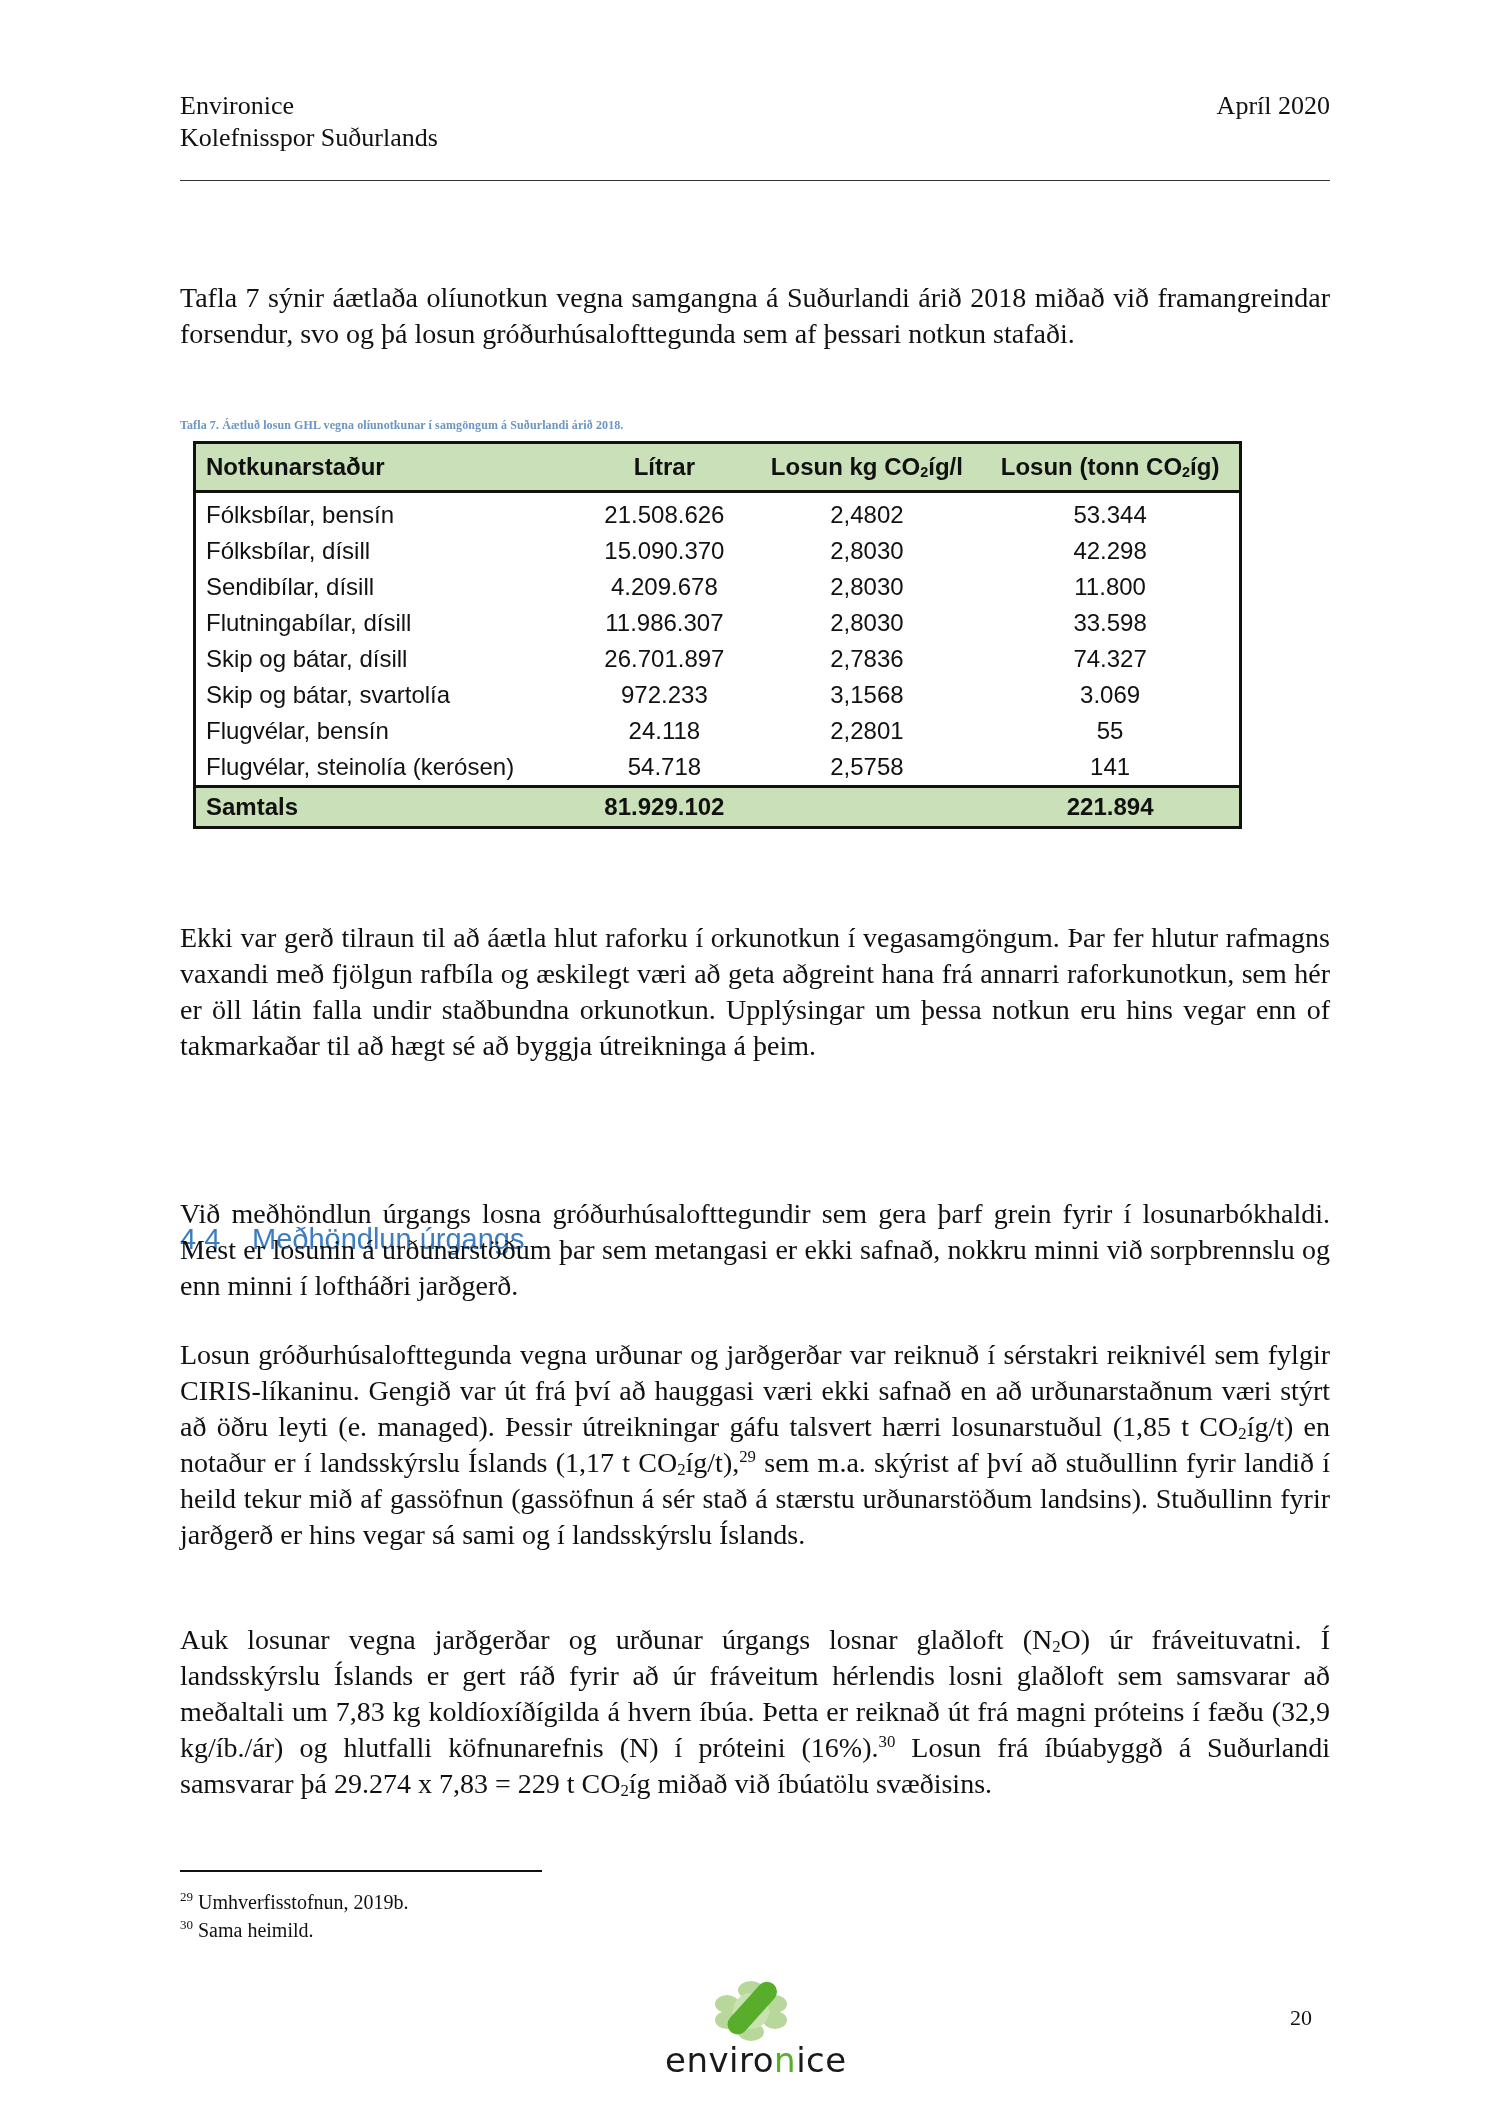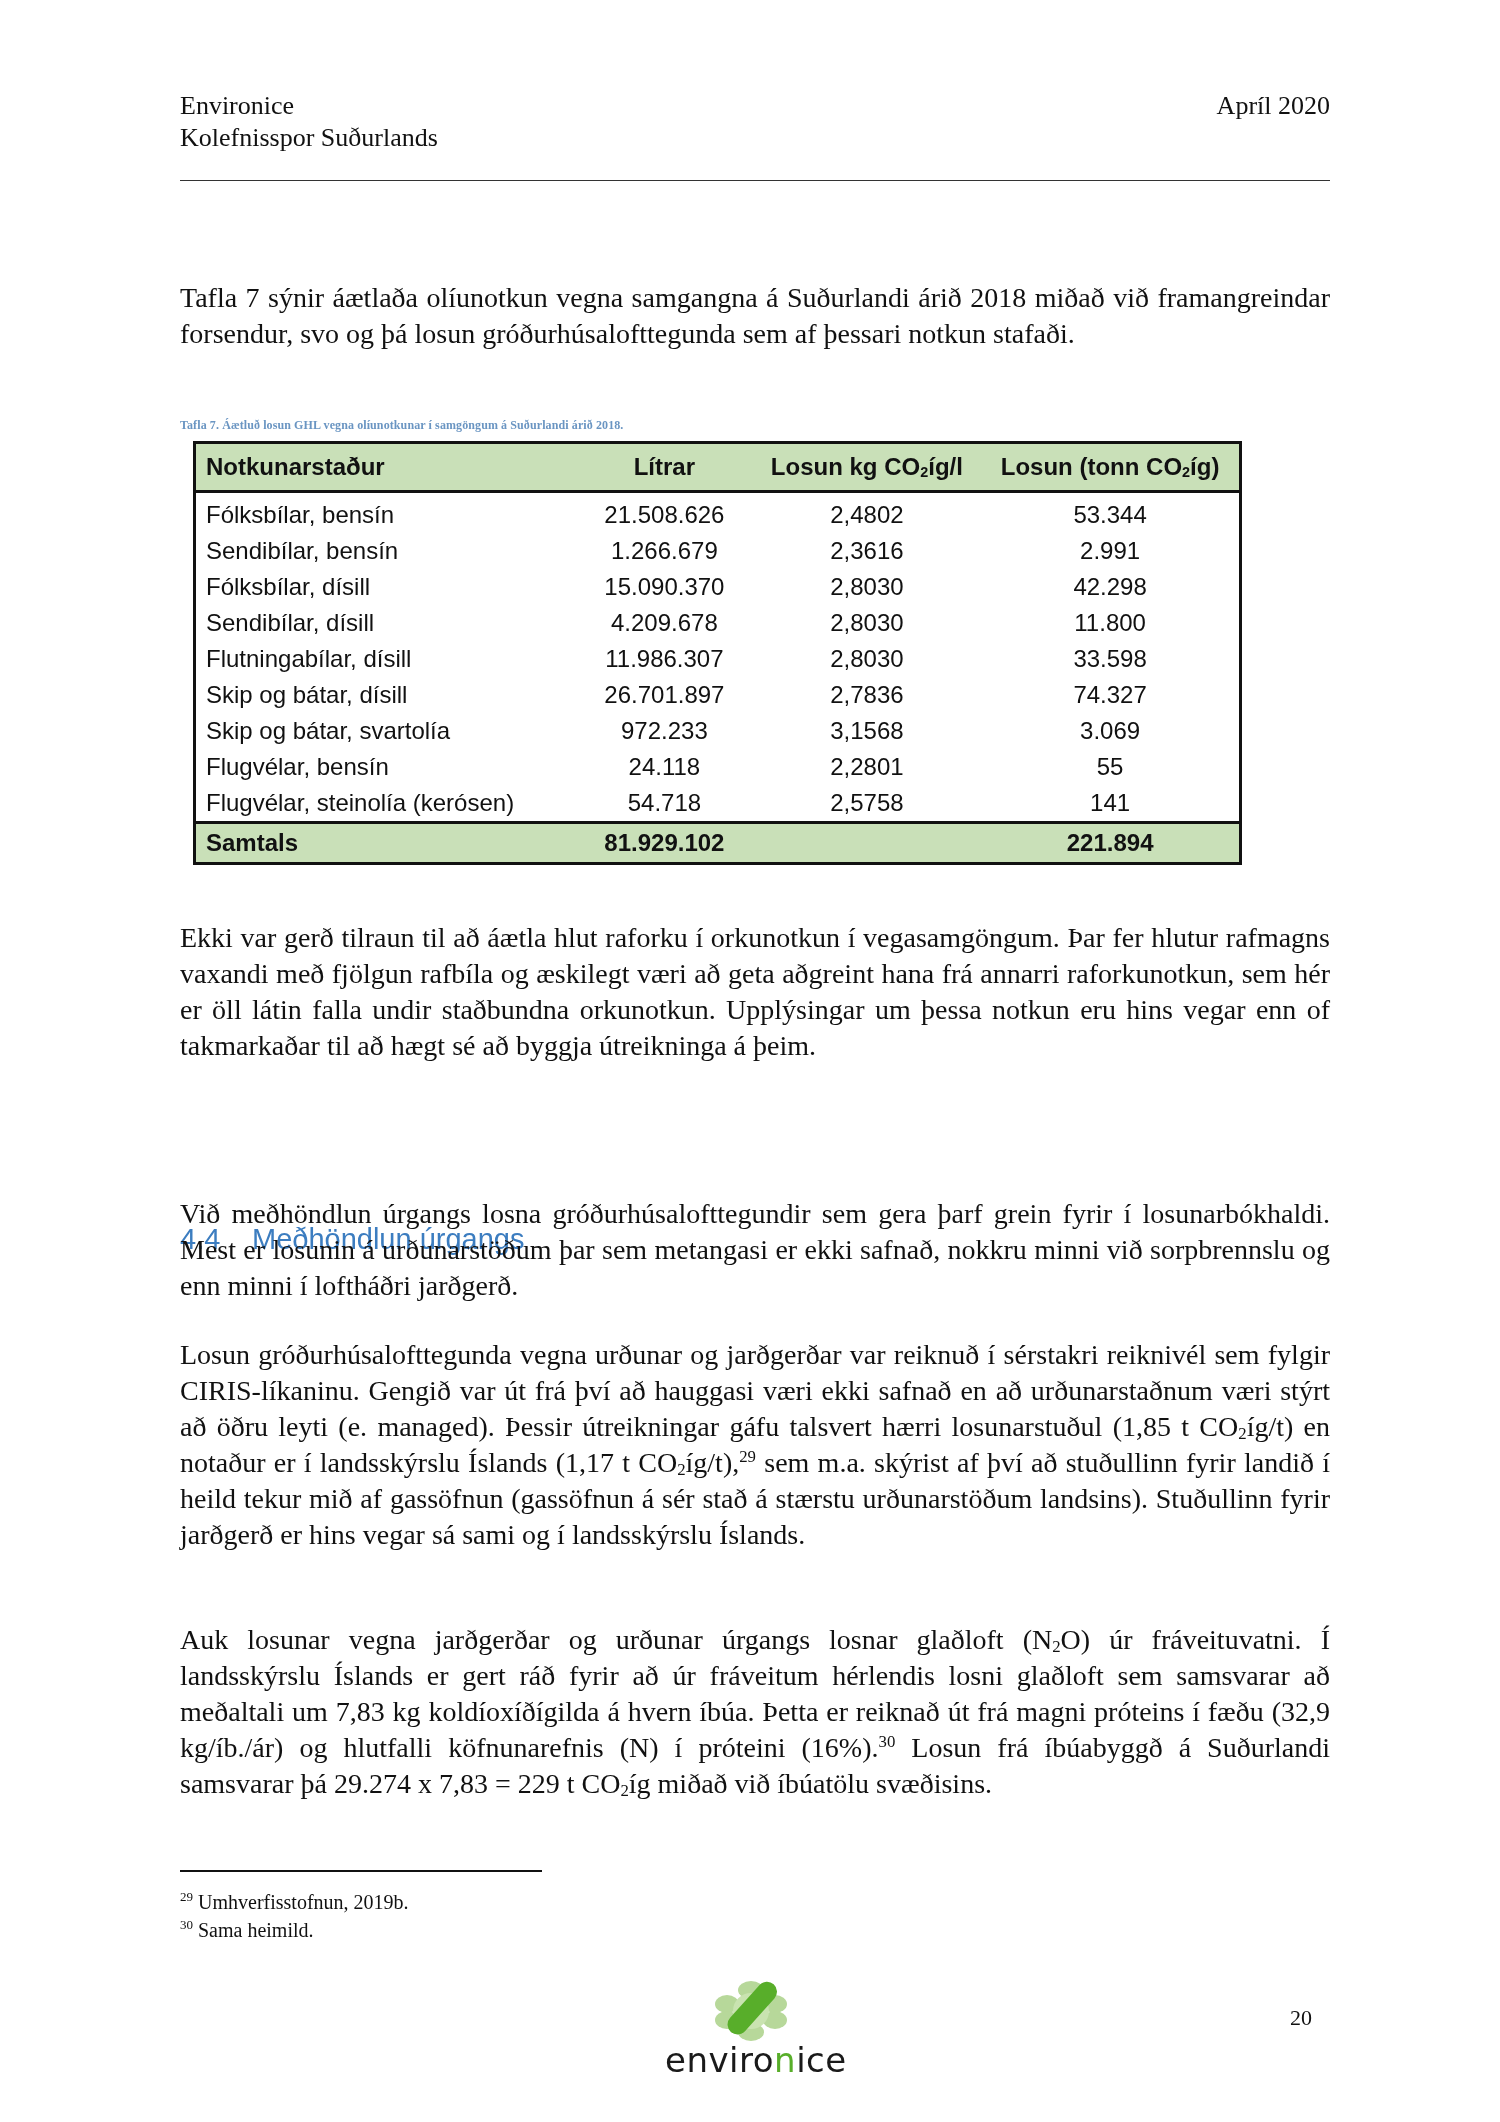--- a/index.html
+++ b/index.html
@@ -79,26 +79,20 @@
     </tr>
   </thead>
   <tbody id="tbl-body">
       <tr class="first">
         <td class="l">Fólksbílar, bensín</td>
         <td class="r">21.508.626</td>
         <td class="r">2,4802</td>
         <td class="r">53.344</td>
       </tr>
       <tr>
-        <td class="l">Sendibílar, bensín</td>
-        <td class="r">1.266.679</td>
-        <td class="r">2,3616</td>
-        <td class="r">2.991</td>
-      </tr>
-      <tr>
         <td class="l">Fólksbílar, dísill</td>
         <td class="r">15.090.370</td>
         <td class="r">2,8030</td>
         <td class="r">42.298</td>
       </tr>
       <tr>
         <td class="l">Sendibílar, dísill</td>
         <td class="r">4.209.678</td>
         <td class="r">2,8030</td>
         <td class="r">11.800</td>

